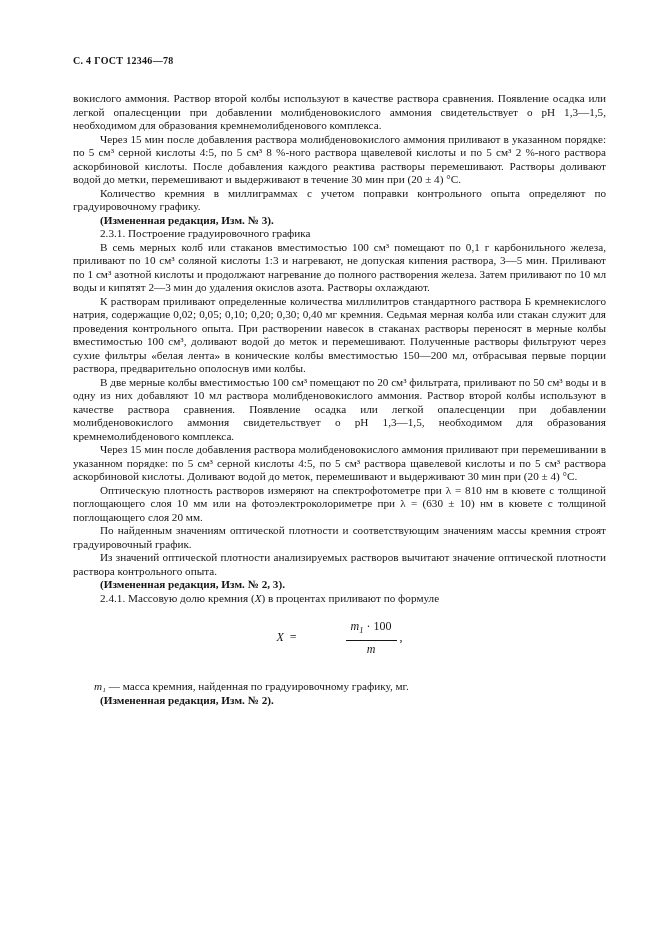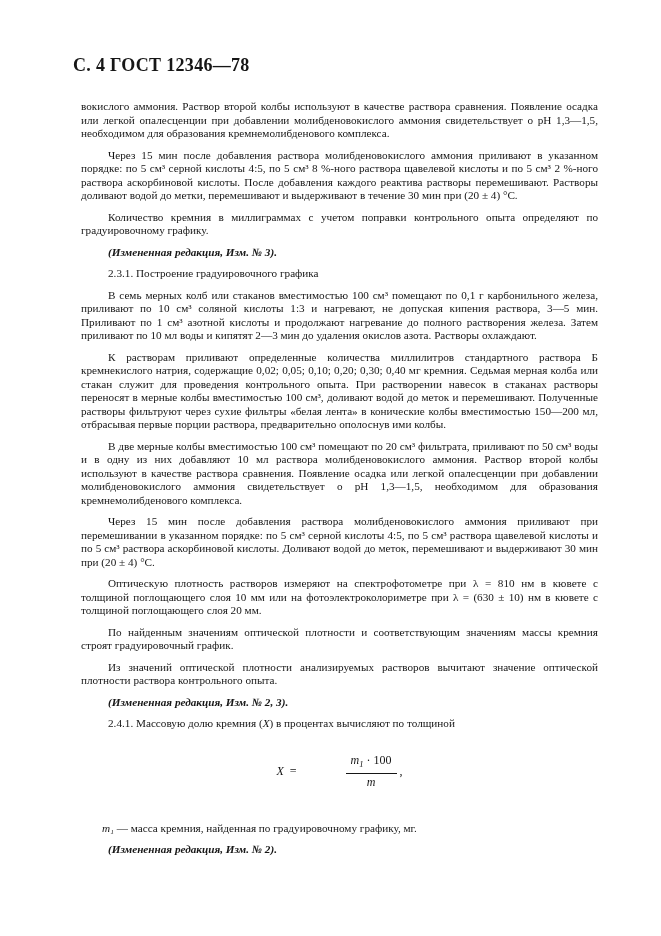--- a/index.html
+++ b/index.html
@@ -13,41 +13,41 @@
     height: 936px;
     background: #ffffff;
     overflow: hidden;
     font-family: "Liberation Serif", "DejaVu Serif", serif;
     color: #161616;
   }
   .page-header {
     position: absolute;
     top: 55px;
     left: 73px;
-    font-size: 18px;
+    font-size: 10px;
     font-weight: bold;
     letter-spacing: 0.3px;
     white-space: nowrap;
   }
   .content {
     position: absolute;
     top: 92px;
     left: 73px;
     width: 533px;
     font-size: 11.2px;
     line-height: 13.5px;
     text-align: justify;
   }
   p.para {
-    margin: 8px;
+    margin: 0;
     text-indent: 27px;
   }
   p.para.noindent { text-indent: 0; }
   p.para.indent-sm { text-indent: 21px; }
-  p.para.bold { font-weight: bold; font-style: italic; }
+  p.para.bold { font-weight: bold; }
   .it { font-style: italic; }
   .formula {
     display: flex;
     justify-content: center;
     align-items: center;
     padding: 15px 0 24px 0;
     font-size: 12px;
     text-align: center;
   }
   .f-var { font-style: italic; }
@@ -85,21 +85,21 @@
       <p class="para bold">(Измененная редакция, Изм. № 3).</p>
       <p class="para">2.3.1. Построение градуировочного графика</p>
       <p class="para">В семь мерных колб или стаканов вместимостью 100 см³ помещают по 0,1 г карбонильного железа, приливают по 10 см³ соляной кислоты 1:3 и нагревают, не допуская кипения раствора, 3—5 мин. Приливают по 1 см³ азотной кислоты и продолжают нагревание до полного растворения железа. Затем приливают по 10 мл воды и кипятят 2—3 мин до удаления окислов азота. Растворы охлаждают.</p>
       <p class="para">К растворам приливают определенные количества миллилитров стандартного раствора Б кремнекислого натрия, содержащие 0,02; 0,05; 0,10; 0,20; 0,30; 0,40 мг кремния. Седьмая мерная колба или стакан служит для проведения контрольного опыта. При растворении навесок в стаканах растворы переносят в мерные колбы вместимостью 100 см³, доливают водой до меток и перемешивают. Полученные растворы фильтруют через сухие фильтры «белая лента» в конические колбы вместимостью 150—200 мл, отбрасывая первые порции раствора, предварительно ополоснув ими колбы.</p>
       <p class="para">В две мерные колбы вместимостью 100 см³ помещают по 20 см³ фильтрата, приливают по 50 см³ воды и в одну из них добавляют 10 мл раствора молибденовокислого аммония. Раствор второй колбы используют в качестве раствора сравнения. Появление осадка или легкой опалесценции при добавлении молибденовокислого аммония свидетельствует о рН 1,3—1,5, необходимом для образования кремнемолибденового комплекса.</p>
       <p class="para">Через 15 мин после добавления раствора молибденовокислого аммония приливают при перемешивании в указанном порядке: по 5 см³ серной кислоты 4:5, по 5 см³ раствора щавелевой кислоты и по 5 см³ раствора аскорбиновой кислоты. Доливают водой до меток, перемешивают и выдерживают 30 мин при (20 ± 4) °С.</p>
       <p class="para">Оптическую плотность растворов измеряют на спектрофотометре при λ = 810 нм в кювете с толщиной поглощающего слоя 10 мм или на фотоэлектроколориметре при λ = (630 ± 10) нм в кювете с толщиной поглощающего слоя 20 мм.</p>
       <p class="para">По найденным значениям оптической плотности и соответствующим значениям массы кремния строят градуировочный график.</p>
       <p class="para">Из значений оптической плотности анализируемых растворов вычитают значение оптической плотности раствора контрольного опыта.</p>
       <p class="para bold">(Измененная редакция, Изм. № 2, 3).</p>
-      <p class="para"><span>2.4.1. Массовую долю кремния (</span><span class="it">X</span><span>) в процентах вычисляют по толщиной</span></p>
+      <p class="para"><span>2.4.1. Массовую долю кремния (</span><span class="it">X</span><span>) в процентах приливают по формуле</span></p>
       <div class="formula">
         <span class="f-var">X</span>
         <span class="f-eq">=</span>
         <span class="frac">
           <span class="num"><span class="it">m</span><sub class="f-sub it">1</sub><span> · 100</span></span>
           <span class="den">m</span>
         </span>
         <span class="f-comma">,</span>
       </div>
       <p class="para indent-sm"><span class="it">m</span><span class="it">₁</span><span> — масса кремния, найденная по градуировочному графику, мг.</span></p>

